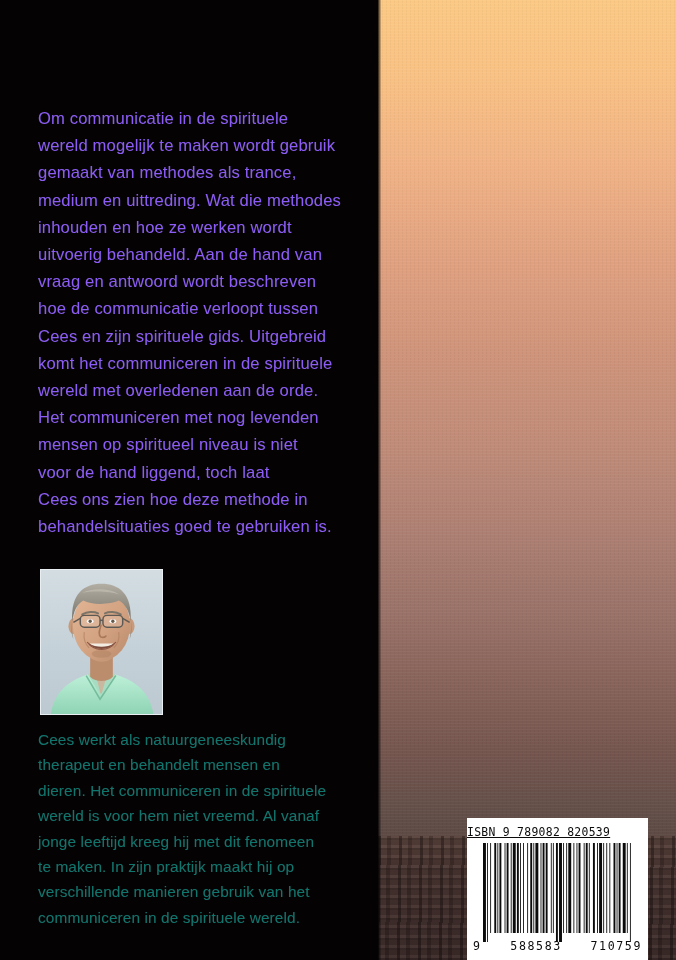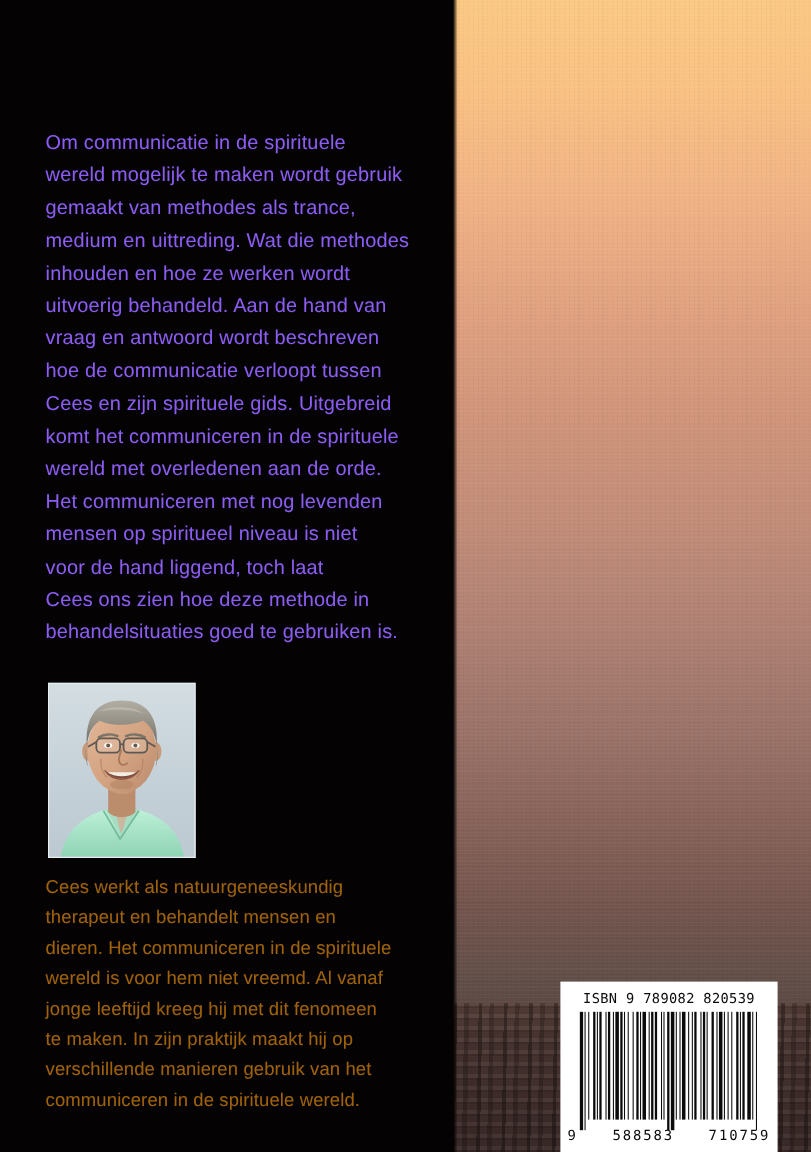--- a/index.html
+++ b/index.html
@@ -57,21 +57,21 @@
     border: 1px solid #e8eef1;
     box-sizing: border-box;
   }
   .author-photo svg { display: block; width: 100%; height: 100%; }
 
   .bio {
     position: absolute;
     left: 38px;
     top: 727px;
     width: 312px;
-    color: #a16207;
+    color: #0f766e;
     font-size: 15.4px;
     line-height: 25.4px;
     letter-spacing: 0.1px;
     white-space: pre-line;
     font-stretch: condensed;
     text-shadow: 0 0 1px rgba(255,255,255,0.10);
   }
 
   
   .front-panel {
@@ -157,26 +157,27 @@
     background: #ffffff;
     box-sizing: border-box;
     padding: 0;
     overflow: hidden;
   }
   .barcode-isbn {
     position: absolute;
     left: 0;
     top: 7px;
     width: 100%;
-    text-align: center;
+    text-align: left;
     font-family: "DejaVu Sans Mono", monospace;
     font-size: 11.4px;
     letter-spacing: 0.3px;
     color: #0b0b0b;
     white-space: pre;
+    text-decoration: underline;
   }
   .barcode-bars {
     position: absolute;
     left: 16px;
     top: 25px;
     width: 149px;
     height: 99px;
   }
   .barcode-bars svg { display: block; width: 100%; height: 100%; }
   .barcode-digits {

